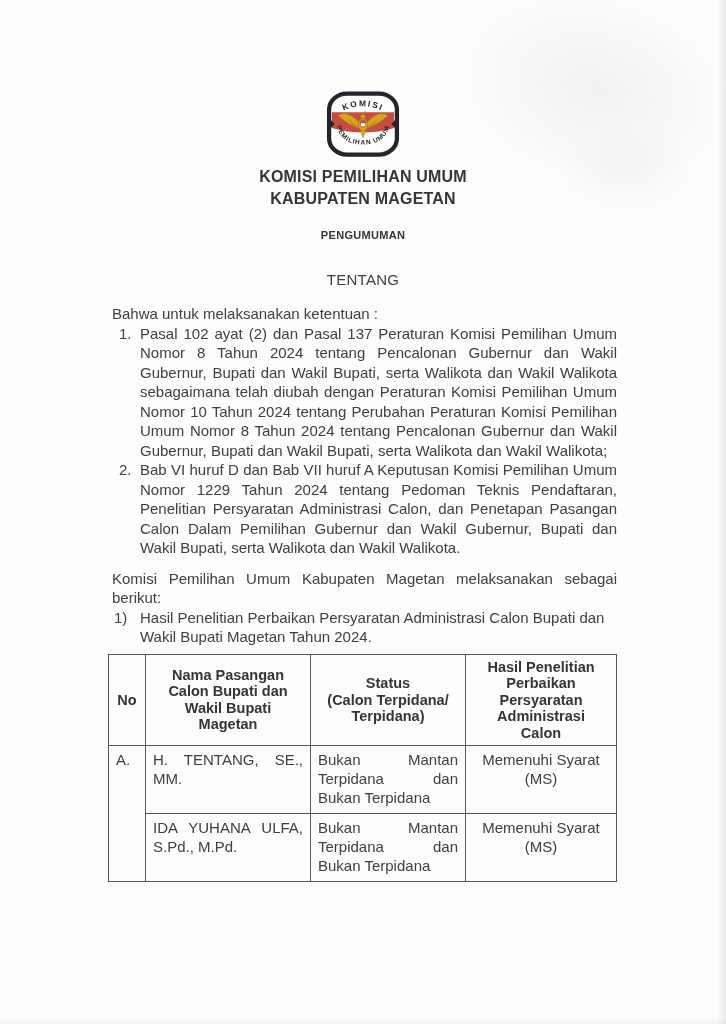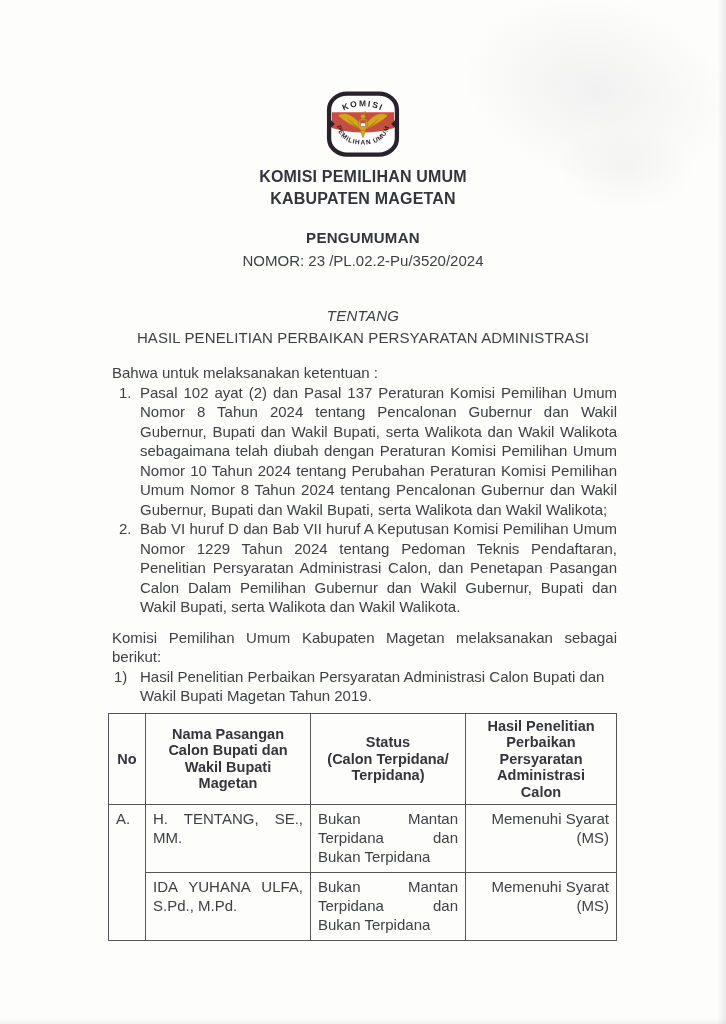--- a/index.html
+++ b/index.html
@@ -32,23 +32,23 @@
   .artifact-bottom {
     position:absolute; bottom:0; left:0; width:100%; height:6px;
     background: linear-gradient(to top, rgba(100,100,108,0.07), rgba(100,100,108,0));
     pointer-events:none;
   }
 
   .doc-header { text-align:center; }
   .kpu-logo { display:block; margin: 90px auto 0 auto; width:76px; height:71px; }
 
   .org-name { margin-top:5px; font-size:16px; line-height:21.5px; font-weight:700; color:#34353b; letter-spacing:0.2px; }
-  .doc-type { margin-top:20px; font-size:15px; font-weight:700; color:#34353b; letter-spacing:0.3px; }
+  .doc-type { margin-top:20px; font-size:11px; font-weight:700; color:#34353b; letter-spacing:0.3px; }
   .doc-number { margin-top:6px; font-size:15px; }
-  .about-label { margin-top:38px; font-size:15px; letter-spacing:0.3px;font-style:italic; }
+  .about-label { margin-top:30px; font-size:15px; letter-spacing:0.3px; }
   .subject { margin-top:4px; font-size:15px; line-height:19px; letter-spacing:0.1px; }
 
   .doc-body {
     margin: 16px 109px 8px 112px;
     font-size: 15px;
     line-height: 19.5px;
   }
   .intro { margin:0; }
   .legal-item { display:flex; margin:0; }
   .legal-item .marker { flex:0 0 28px; padding-left:7px; }
@@ -78,21 +78,21 @@
     color: #34353b;
   }
   table.results td {
     font-size: 15px;
     line-height: 19px;
     vertical-align: top;
     padding: 4px 7px 6px 7px;
   }
   td.cell-no { text-align:left; padding-left:8px; }
   td.cell-name, td.cell-status { text-align:justify; }
-  td.cell-result { text-align:right; white-space:pre-line; padding-left:3px; padding-right:3px; }
+  td.cell-result { text-align:center; white-space:pre-line; padding-left:3px; padding-right:3px; }
 </style>
 </head>
 <body>
 
 <div class="page">
   <div class="artifact-a"></div>
   <div class="artifact-b"></div>
   <div class="artifact-edge"></div>
   <div class="artifact-bottom"></div>
 
@@ -131,24 +131,22 @@
       </text>
       <rect x="-2.7" y="-2.7" width="5.4" height="5.4" transform="translate(6.2,34.5) rotate(45)" fill="#28222b"></rect>
       <rect x="-2.7" y="-2.7" width="5.4" height="5.4" transform="translate(71.8,34.5) rotate(45)" fill="#28222b"></rect>
     </svg>
 
     <div class="org-name">
       <div>KOMISI PEMILIHAN UMUM</div>
       <div>KABUPATEN MAGETAN</div>
     </div>
     <div class="doc-type">PENGUMUMAN</div>
-    <div class="doc-number">NOMOR: 23 /PL.02.2-Pu/3520/2024</div>
     <div class="about-label">TENTANG</div>
     <div class="subject">
-      <div>HASIL PENELITIAN PERBAIKAN PERSYARATAN ADMINISTRASI</div>
     </div>
   </header>
 
   <main class="doc-body">
     <p class="intro">Bahwa untuk melaksanakan ketentuan :</p>
 
     <div>
       <div class="legal-item">
         <span class="marker">1.</span>
         <span class="item-text">Pasal 102 ayat (2) dan Pasal 137 Peraturan Komisi Pemilihan Umum Nomor 8 Tahun 2024 tentang Pencalonan Gubernur dan Wakil Gubernur, Bupati dan Wakil Bupati, serta Walikota dan Wakil Walikota sebagaimana telah diubah dengan Peraturan Komisi Pemilihan Umum Nomor 10 Tahun 2024 tentang Perubahan Peraturan Komisi Pemilihan Umum Nomor 8 Tahun 2024 tentang Pencalonan Gubernur dan Wakil Gubernur, Bupati dan Wakil Bupati, serta Walikota dan Wakil Walikota;</span>
@@ -156,21 +154,21 @@
       <div class="legal-item">
         <span class="marker">2.</span>
         <span class="item-text">Bab VI huruf D dan Bab VII huruf A Keputusan Komisi Pemilihan Umum Nomor 1229 Tahun 2024 tentang Pedoman Teknis Pendaftaran, Penelitian Persyaratan Administrasi Calon, dan Penetapan Pasangan Calon Dalam Pemilihan Gubernur dan Wakil Gubernur, Bupati dan Wakil Bupati, serta Walikota dan Wakil Walikota.</span>
       </div>
     </div>
 
     <p class="announce">Komisi Pemilihan Umum Kabupaten Magetan melaksanakan sebagai berikut:</p>
 
     <div class="announce-item">
       <span class="marker">1)</span>
-      <span class="item-text">Hasil Penelitian Perbaikan Persyaratan Administrasi Calon Bupati dan Wakil Bupati Magetan Tahun 2019.</span>
+      <span class="item-text">Hasil Penelitian Perbaikan Persyaratan Administrasi Calon Bupati dan Wakil Bupati Magetan Tahun 2024.</span>
     </div>
 
     <table class="results">
       <colgroup>
         <col style="width:37px">
         <col style="width:165px">
         <col style="width:155px">
         <col style="width:151px">
       </colgroup>
       <thead>

